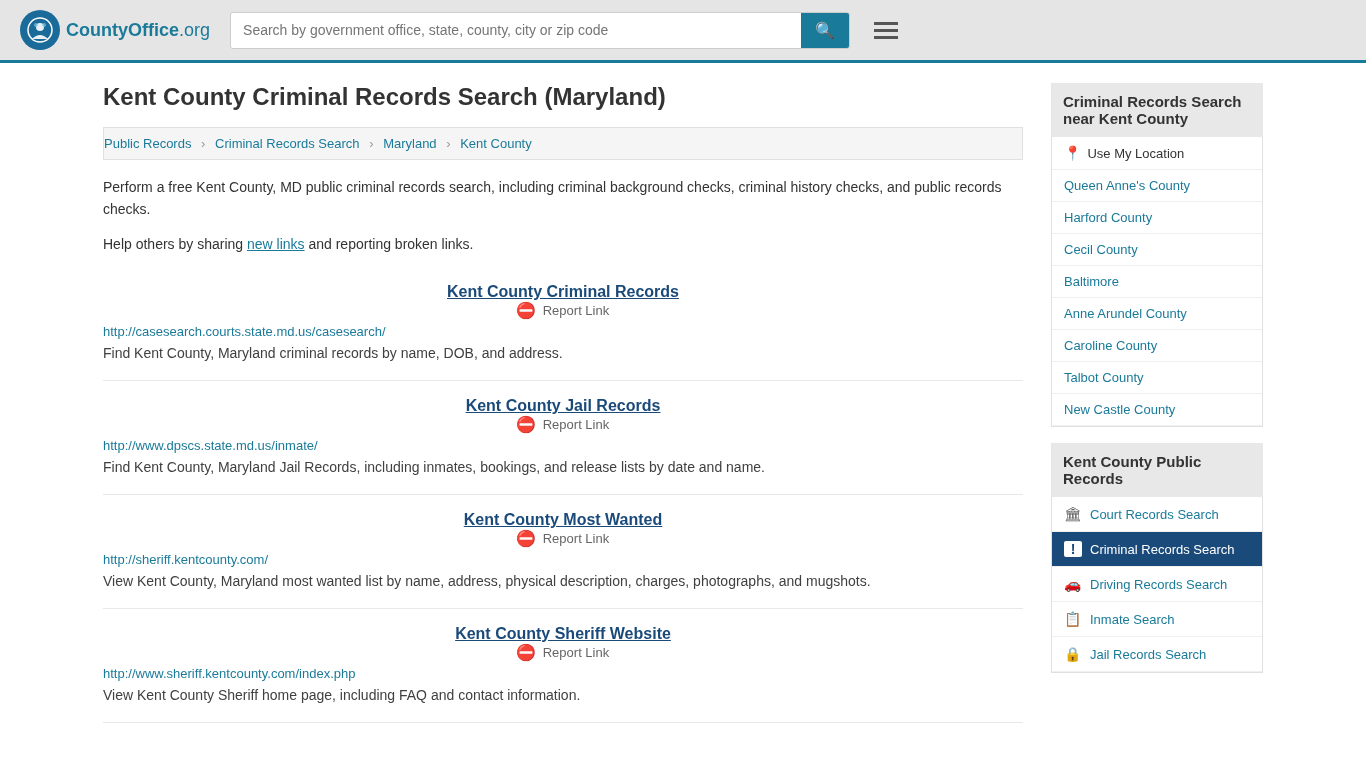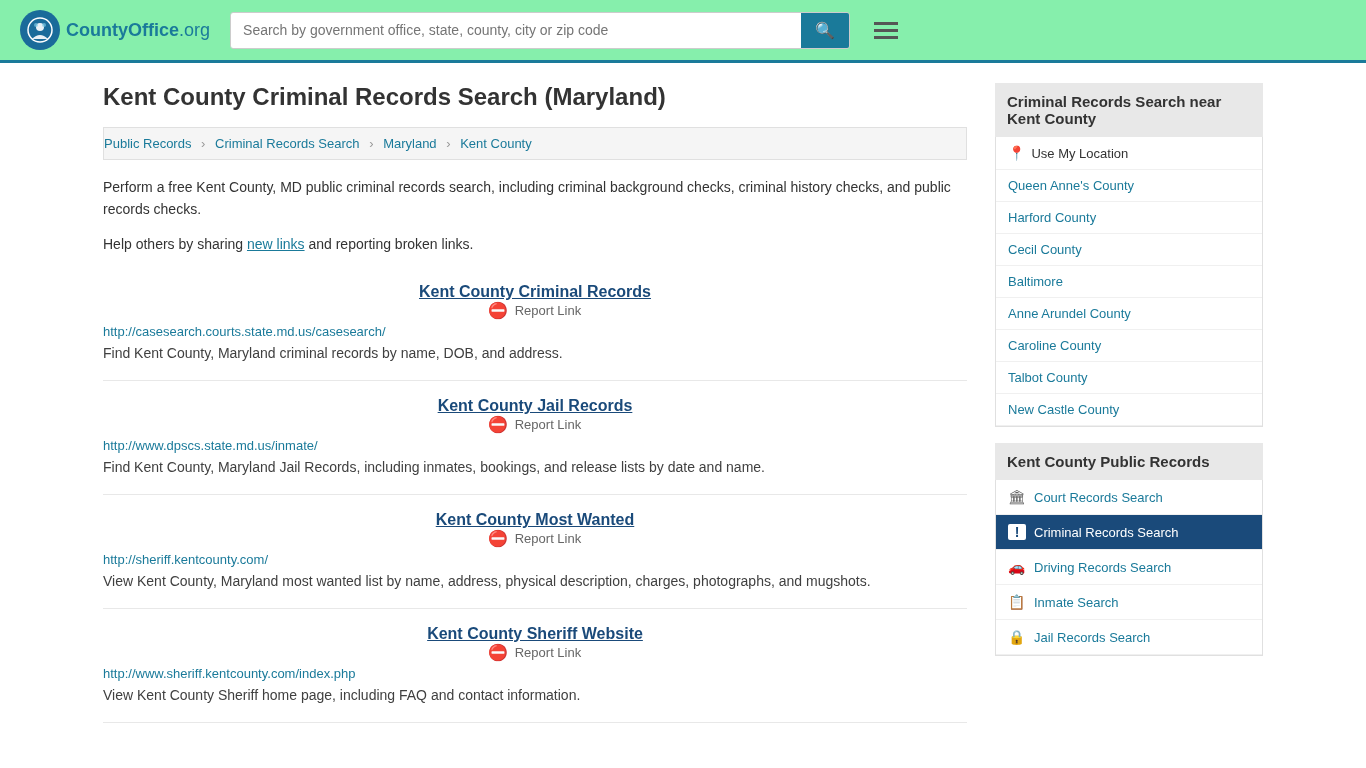--- a/index.html
+++ b/index.html
@@ -1,20 +1,20 @@
 <!DOCTYPE html>
 <html><head>
   <meta charset="utf-8">
   <style>
     * { box-sizing: border-box; margin: 0; padding: 0; }
     body { font-family: Arial, sans-serif; font-size: 14px; color: #333; background: #fff; }
 
     
     .header {
-      background: #86efac;
+      background: #e5e5e5;
       border-bottom: 3px solid #1a7a9a;
       padding: 10px 20px;
       display: flex;
       align-items: center;
       gap: 20px;
     }
     .logo-area {
       display: flex;
       align-items: center;
       gap: 6px;
@@ -87,21 +87,21 @@
       max-width: 1200px;
       margin: 0 auto;
       padding: 20px 20px;
       display: flex;
       gap: 28px;
     }
     .content {
       flex: 1;
     }
     .sidebar {
-      width: 268px;
+      width: 212px;
       flex-shrink: 0;
     }
 
     
     .page-title {
       font-size: 24px;
       font-weight: bold;
       color: #333;
       margin-bottom: 16px;
     }

